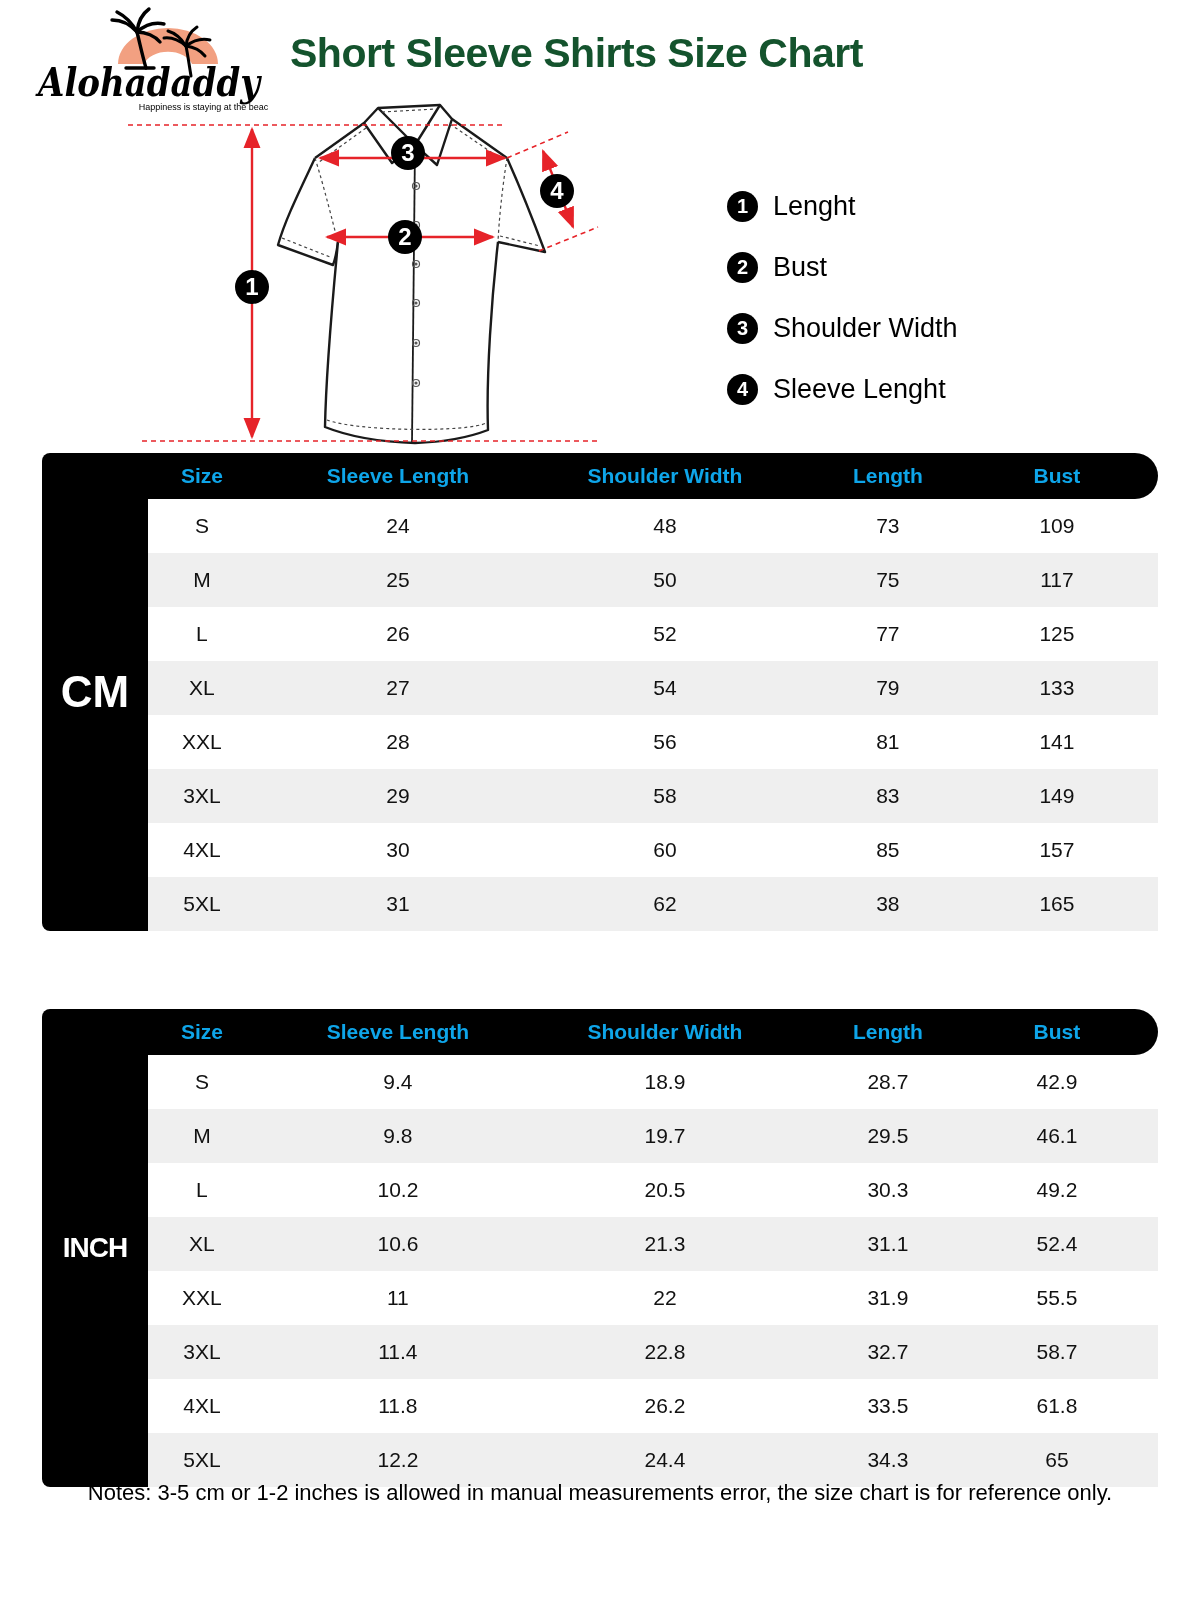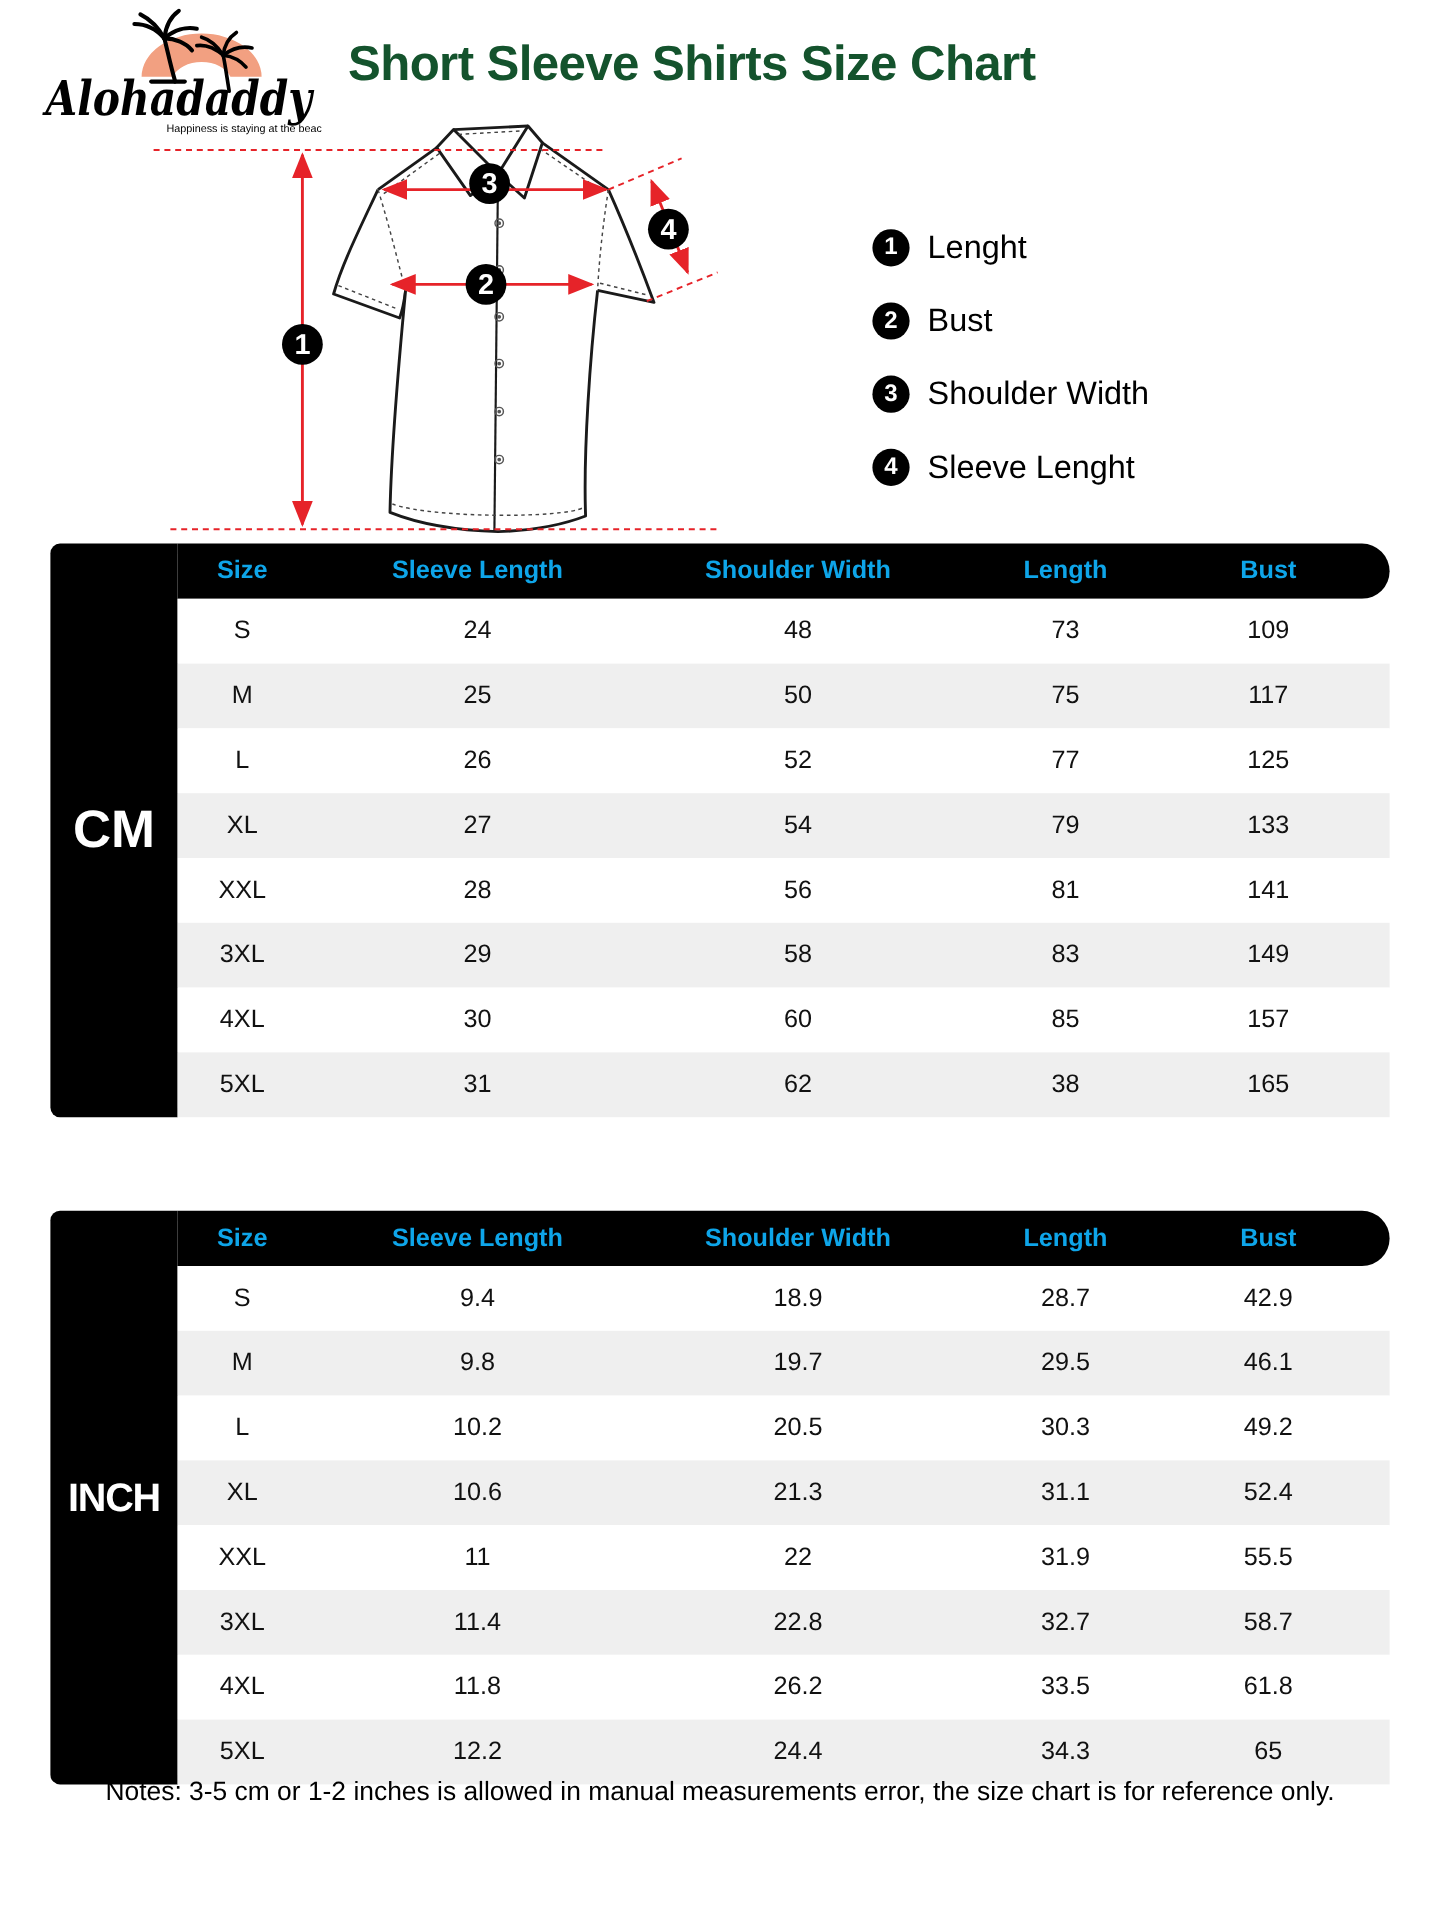--- a/index.html
+++ b/index.html
@@ -20,21 +20,21 @@
   .num-badge { flex:0 0 auto; width:31px; height:31px; border-radius:50%; background:#000; color:#fff;
                display:flex; align-items:center; justify-content:center; font-size:20px; font-weight:bold; }
 
   
   .size-table { position:absolute; left:42px; width:1116px; display:flex; align-items:stretch; }
   #cm-table   { top:453px; }
   #inch-table { top:1009px; }
   .unit-col { width:106px; background:#000; color:#fff; display:flex; align-items:center;
               justify-content:center; font-weight:bold; border-radius:8px 0 0 8px; }
   .unit-cm   { font-size:44px; }
-  .unit-inch { font-size:33px; letter-spacing:-1px; }
+  .unit-inch { font-size:28px; letter-spacing:-1px; }
   .table-main { flex:1; min-width:0; }
   .thead { display:flex; align-items:center; background:#000; color:#0ea5e9; height:46px;
            border-radius:0 23px 23px 0; font-weight:bold; font-size:21px; padding-right:30px; }
   .trow  { display:flex; align-items:center; height:54px; font-size:21px; padding-right:30px; background:#fff; }
   .table-main > .trow:nth-child(odd) { background:#efefef; }
   .cell { text-align:center; }
   .c0 { width:11%; } .c1 { width:29%; } .c2 { width:25.5%; } .c3 { width:20%; } .c4 { width:14.5%; }
 
   
   .notes { position:absolute; left:0; top:1480px; width:1200px; text-align:center; font-size:22px; color:#000; }

